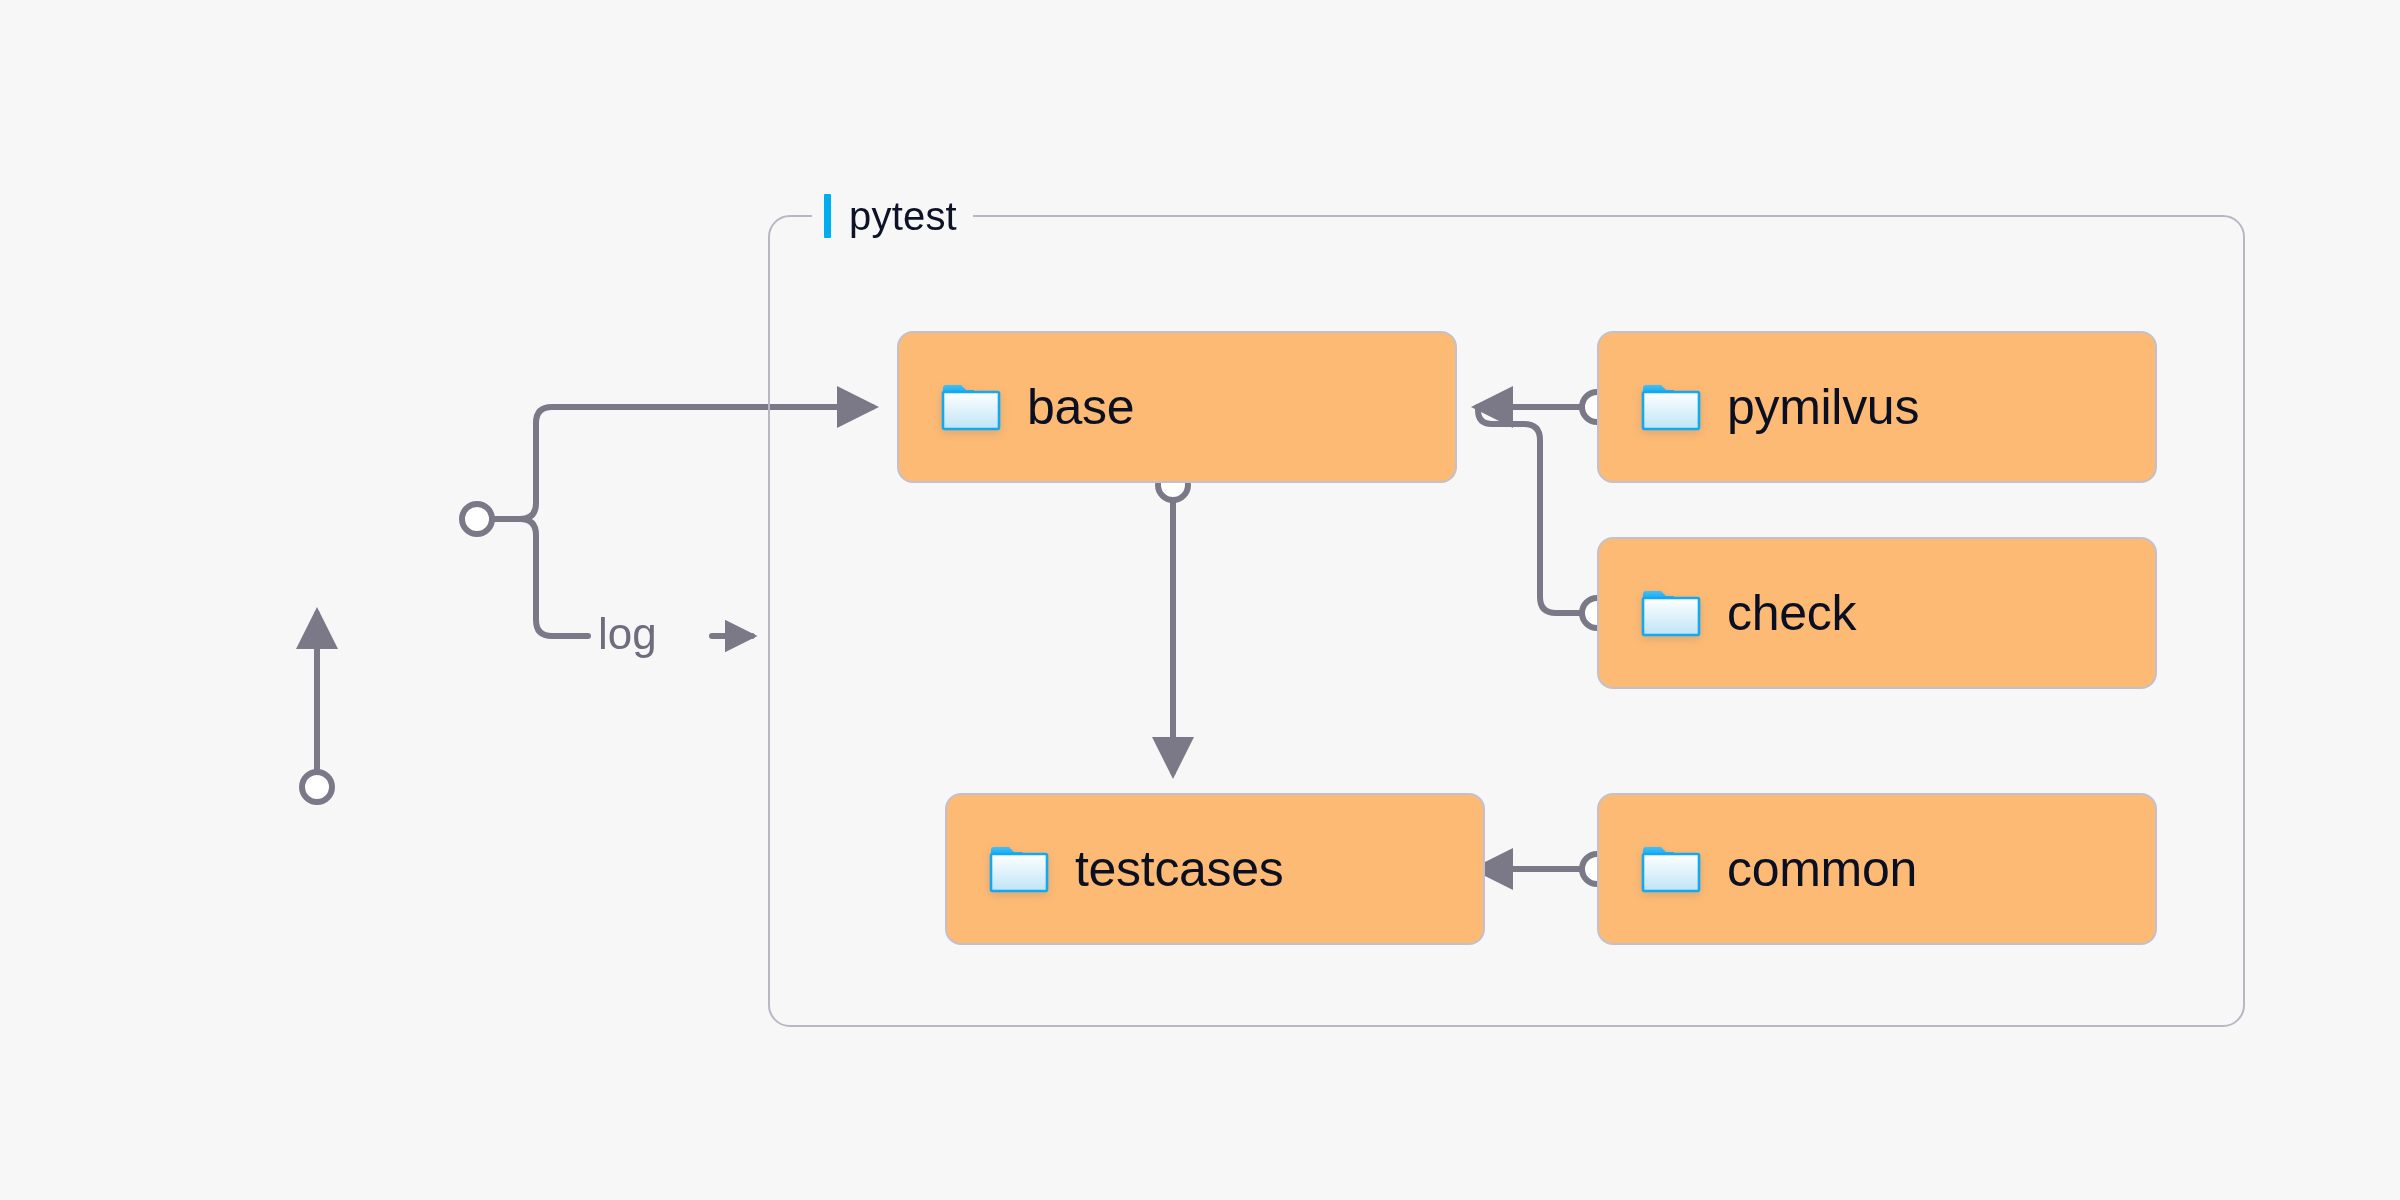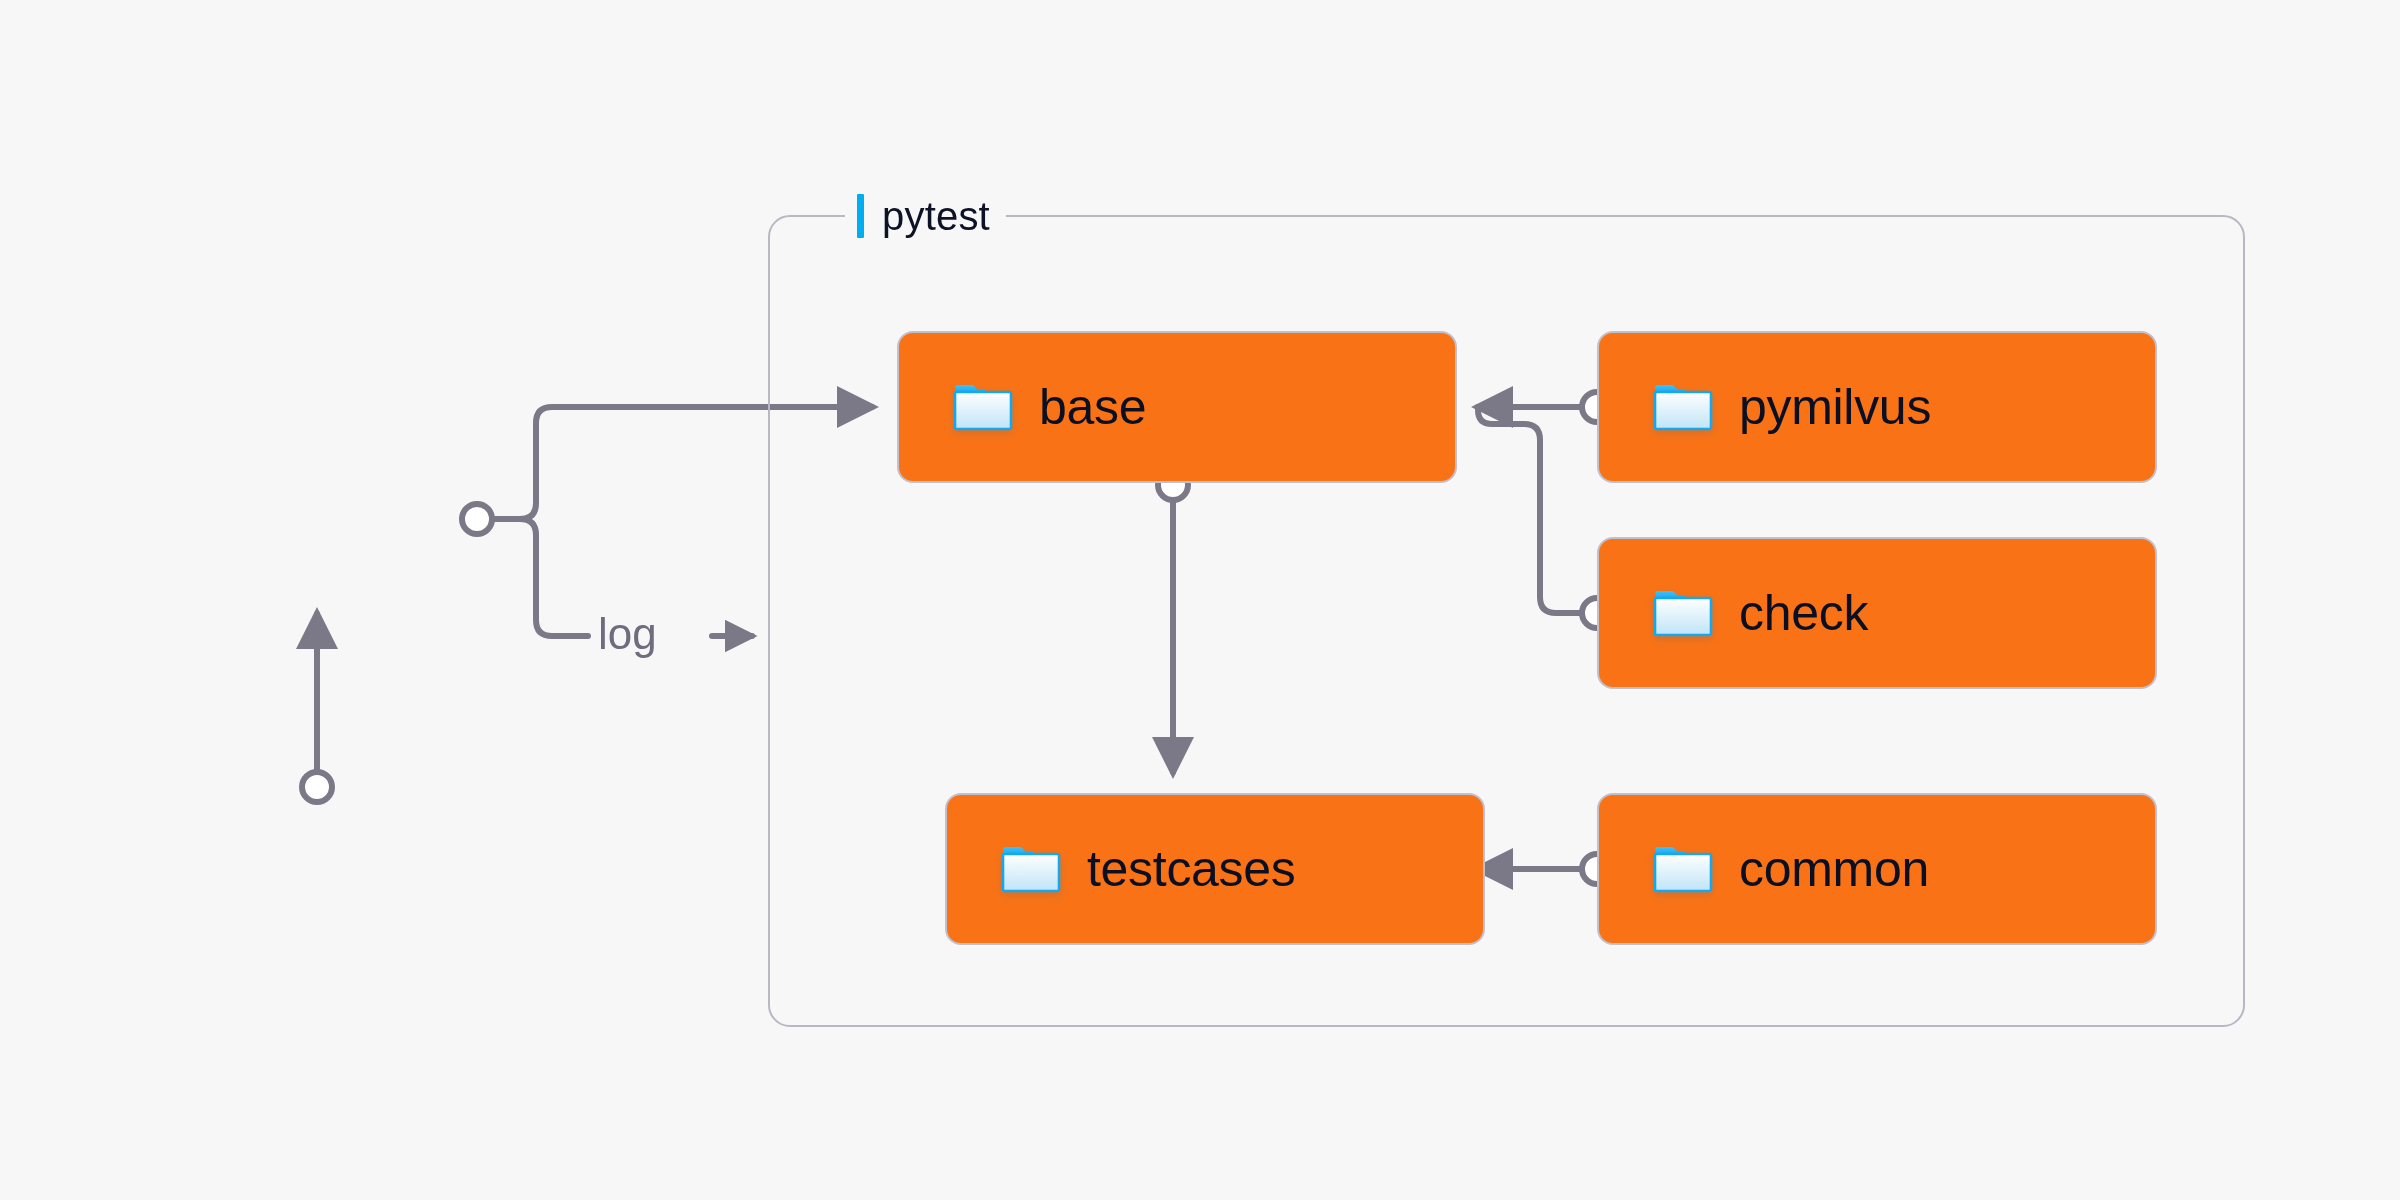--- a/index.html
+++ b/index.html
@@ -55,26 +55,26 @@
     font-size: 40px;
     color: #0d1226;
     letter-spacing: 0.2px;
     white-space: nowrap;
   }
 
   
   .node {
     position: absolute;
     box-sizing: border-box;
-    background: #f97316;
+    background: #fdba74;
     border: 2px solid #c2c0cc;
     border-radius: 16px;
     display: flex;
     align-items: center;
-    padding-left: 54px;
+    padding-left: 42px;
     gap: 26px;
   }
   .node-label {
     font-size: 50px;
     color: #0a1022;
     letter-spacing: -0.3px;
     white-space: nowrap;
     line-height: 1;
   }
 
@@ -142,21 +142,21 @@
       <circle cx="477" cy="519" r="15"></circle>
       <circle cx="317" cy="787" r="15"></circle>
       <circle cx="1173" cy="485" r="15"></circle>
       <circle cx="1597" cy="407" r="15"></circle>
       <circle cx="1597" cy="613" r="15"></circle>
       <circle cx="1597" cy="869" r="15"></circle>
     </g>
   </svg>
 
   <div class="group-box" style="left:768px; top:215px; width:1477px; height:812px;"></div>
-  <div class="group-label-wrap" style="left:845px; top:190px;text-align:center;">
+  <div class="group-label-wrap" style="left:812px; top:190px;text-align:center;">
     <div class="group-bar"></div>
     <div class="group-label">pytest</div>
   </div>
 
 
 
   <div class="node" style="left:897px; top:331px; width:560px; height:152px;">
     <span class="folder-icon">
       <svg viewBox="0 0 60 50" width="60" height="50">
         <path d="M2 10 L2 6 Q2 3 5 3 L20 3 L25 8 L33 8 L33 12 L2 12 Z" fill="url(#folderTab)"></path>

